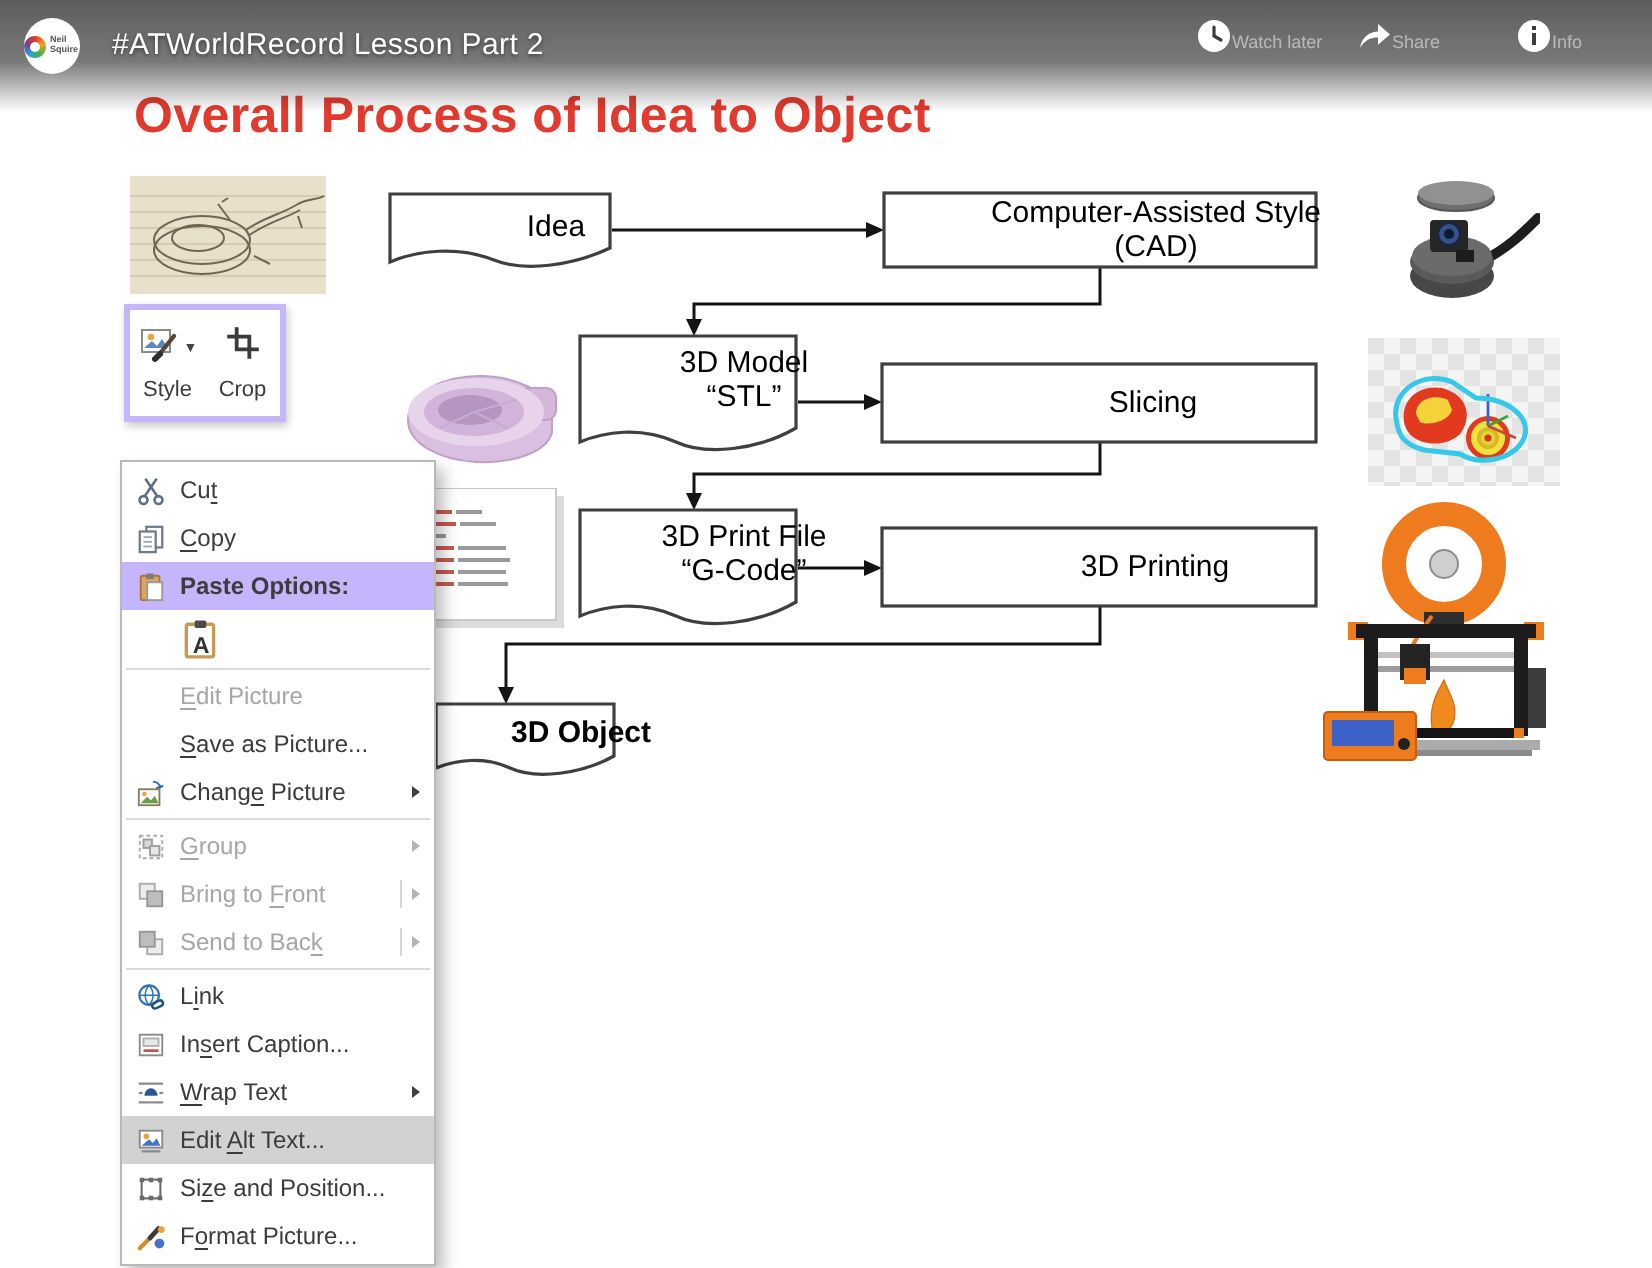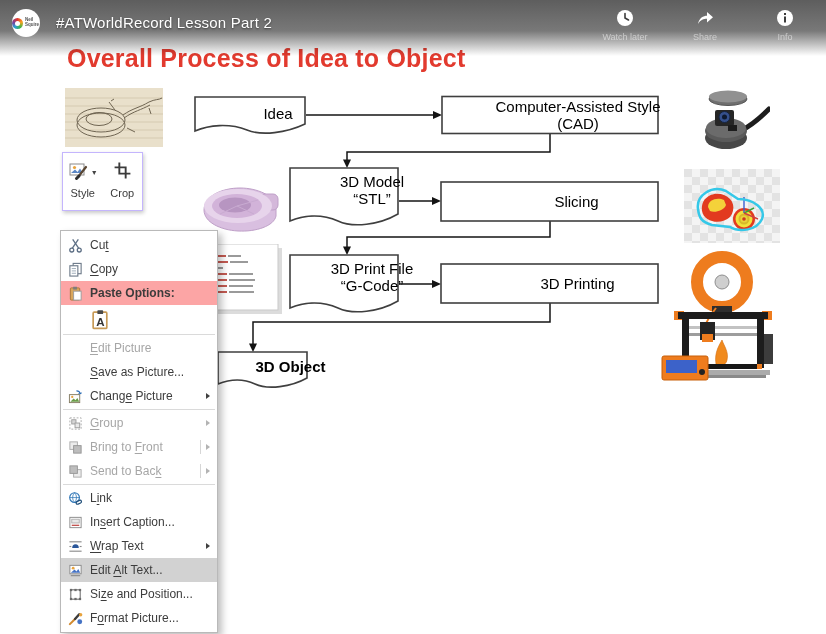--- a/index.html
+++ b/index.html
@@ -12,53 +12,53 @@
     display:flex;align-items:flex-start;padding:9px 12px;box-sizing:border-box;}
   .avatar{width:28px;height:28px;border-radius:50%;background:#fff;display:flex;align-items:center;
     justify-content:center;gap:2px;flex:0 0 auto;overflow:hidden;}
   .logo-ring{width:11px;height:11px;border-radius:50%;flex:0 0 auto;
     background:conic-gradient(#e4372e,#f6a21d,#3bb54a,#2b9fd8,#7a3f98,#e4372e);position:relative;}
   .logo-ring::after{content:"";position:absolute;left:3px;top:3px;width:5px;height:5px;border-radius:50%;background:#fff;}
   .channel-name{font-size:4.5px;line-height:1.1;color:#555;width:15px;font-weight:bold;}
   .video-title{color:#fff;font-size:15px;margin-left:16px;margin-top:5px;
     text-shadow:0 1px 2px rgba(0,0,0,.5);letter-spacing:.2px;}
   .player-actions{position:absolute;right:14px;top:9px;display:flex;gap:26px;}
-  .p-action{display:flex;flex-direction:column;align-items:center;width:54px;cursor:pointer;}
+  .p-action{display:flex;flex-direction:row;align-items:center;width:54px;cursor:pointer;}
   .p-icon{width:18px;height:18px;}
   .p-label{font-size:9px;color:rgba(255,255,255,.5);margin-top:5px;white-space:nowrap;}
 
   
   .slide-title{position:absolute;left:67px;top:44px;font-size:25px;font-weight:bold;
     color:#e23a2e;z-index:2;letter-spacing:.2px;}
   #flow-svg{position:absolute;left:0;top:0;z-index:1;}
   .fc-box{fill:#fff;stroke:#3f3f3f;stroke-width:1.6;}
   .fc-doc{fill:#fff;stroke:#3f3f3f;stroke-width:1.6;}
   .fc-line{stroke:#141414;stroke-width:1.5;fill:none;}
   .fc-head{fill:#141414;stroke:none;}
   .fc-label{position:absolute;z-index:2;display:flex;flex-direction:column;align-items:center;
     justify-content:center;font-size:15px;color:#000000;text-align:left;line-height:17px;padding-left:28px;}
 
   .img-box{position:absolute;z-index:2;}
   .img-box svg{display:block;}
 
   
   .mini-toolbar{position:absolute;left:62px;top:152px;width:81px;height:59px;background:#fff;
-    border:1px solid #c4b5fd;box-shadow:1px 2px 4px rgba(0,0,0,.22);z-index:35;display:flex;
+    border:3px solid #c4b5fd;box-shadow:1px 2px 4px rgba(0,0,0,.22);z-index:35;display:flex;
     box-sizing:border-box;padding-top:7px;}
   .mt-btn{flex:1;display:flex;flex-direction:column;align-items:center;cursor:pointer;}
   .mt-iconrow{display:flex;align-items:center;height:24px;}
   .mt-label{font-size:11px;color:#3b3b3b;margin-top:3px;}
   .caret{font-size:7px;color:#444;margin-left:2px;}
 
   
   .ctx-menu{position:absolute;left:60px;top:230px;width:158px;background:#fff;
     border:1px solid #b9b9b9;box-shadow:4px 4px 7px rgba(0,0,0,.25);z-index:40;
     padding:2px 0;box-sizing:border-box;font-size:12px;color:#3c3c3c;}
   .menu-item{display:grid;grid-template-columns:29px 1fr 18px;align-items:center;height:24px;cursor:pointer;}
-  .menu-item.hl-light{background:#fca5a5;}
+  .menu-item.hl-light{background:#c4b5fd;}
   .menu-item.hl-dark{background:#d2d2d2;}
   .menu-item.bold .mi-label{font-weight:bold;}
   .menu-item.disabled{color:#a6a6a6;cursor:default;}
   .mi-icon{display:flex;align-items:center;justify-content:center;width:29px;height:20px;}
   .mi-label{white-space:nowrap;overflow:hidden;}
   .u{text-decoration:underline;text-underline-offset:2px;}
   .mi-right{display:flex;align-items:center;justify-content:flex-end;gap:5px;padding-right:7px;height:100%;}
   .mi-arrow{width:0;height:0;border-top:3.5px solid transparent;border-bottom:3.5px solid transparent;
     border-left:4.5px solid #404040;}
   .menu-item.disabled .mi-arrow{border-left-color:#b3b3b3;}

